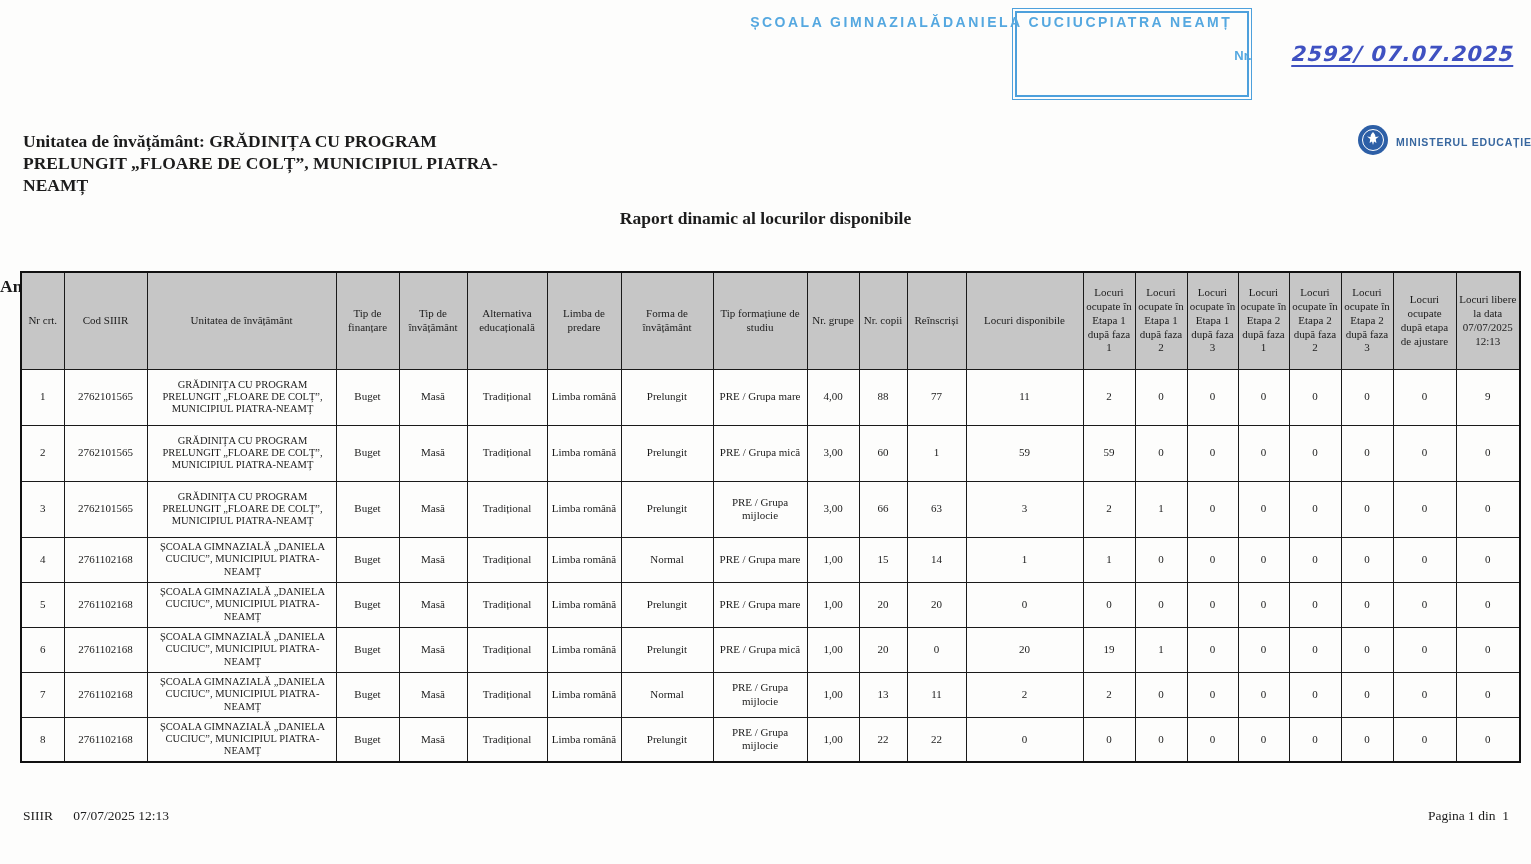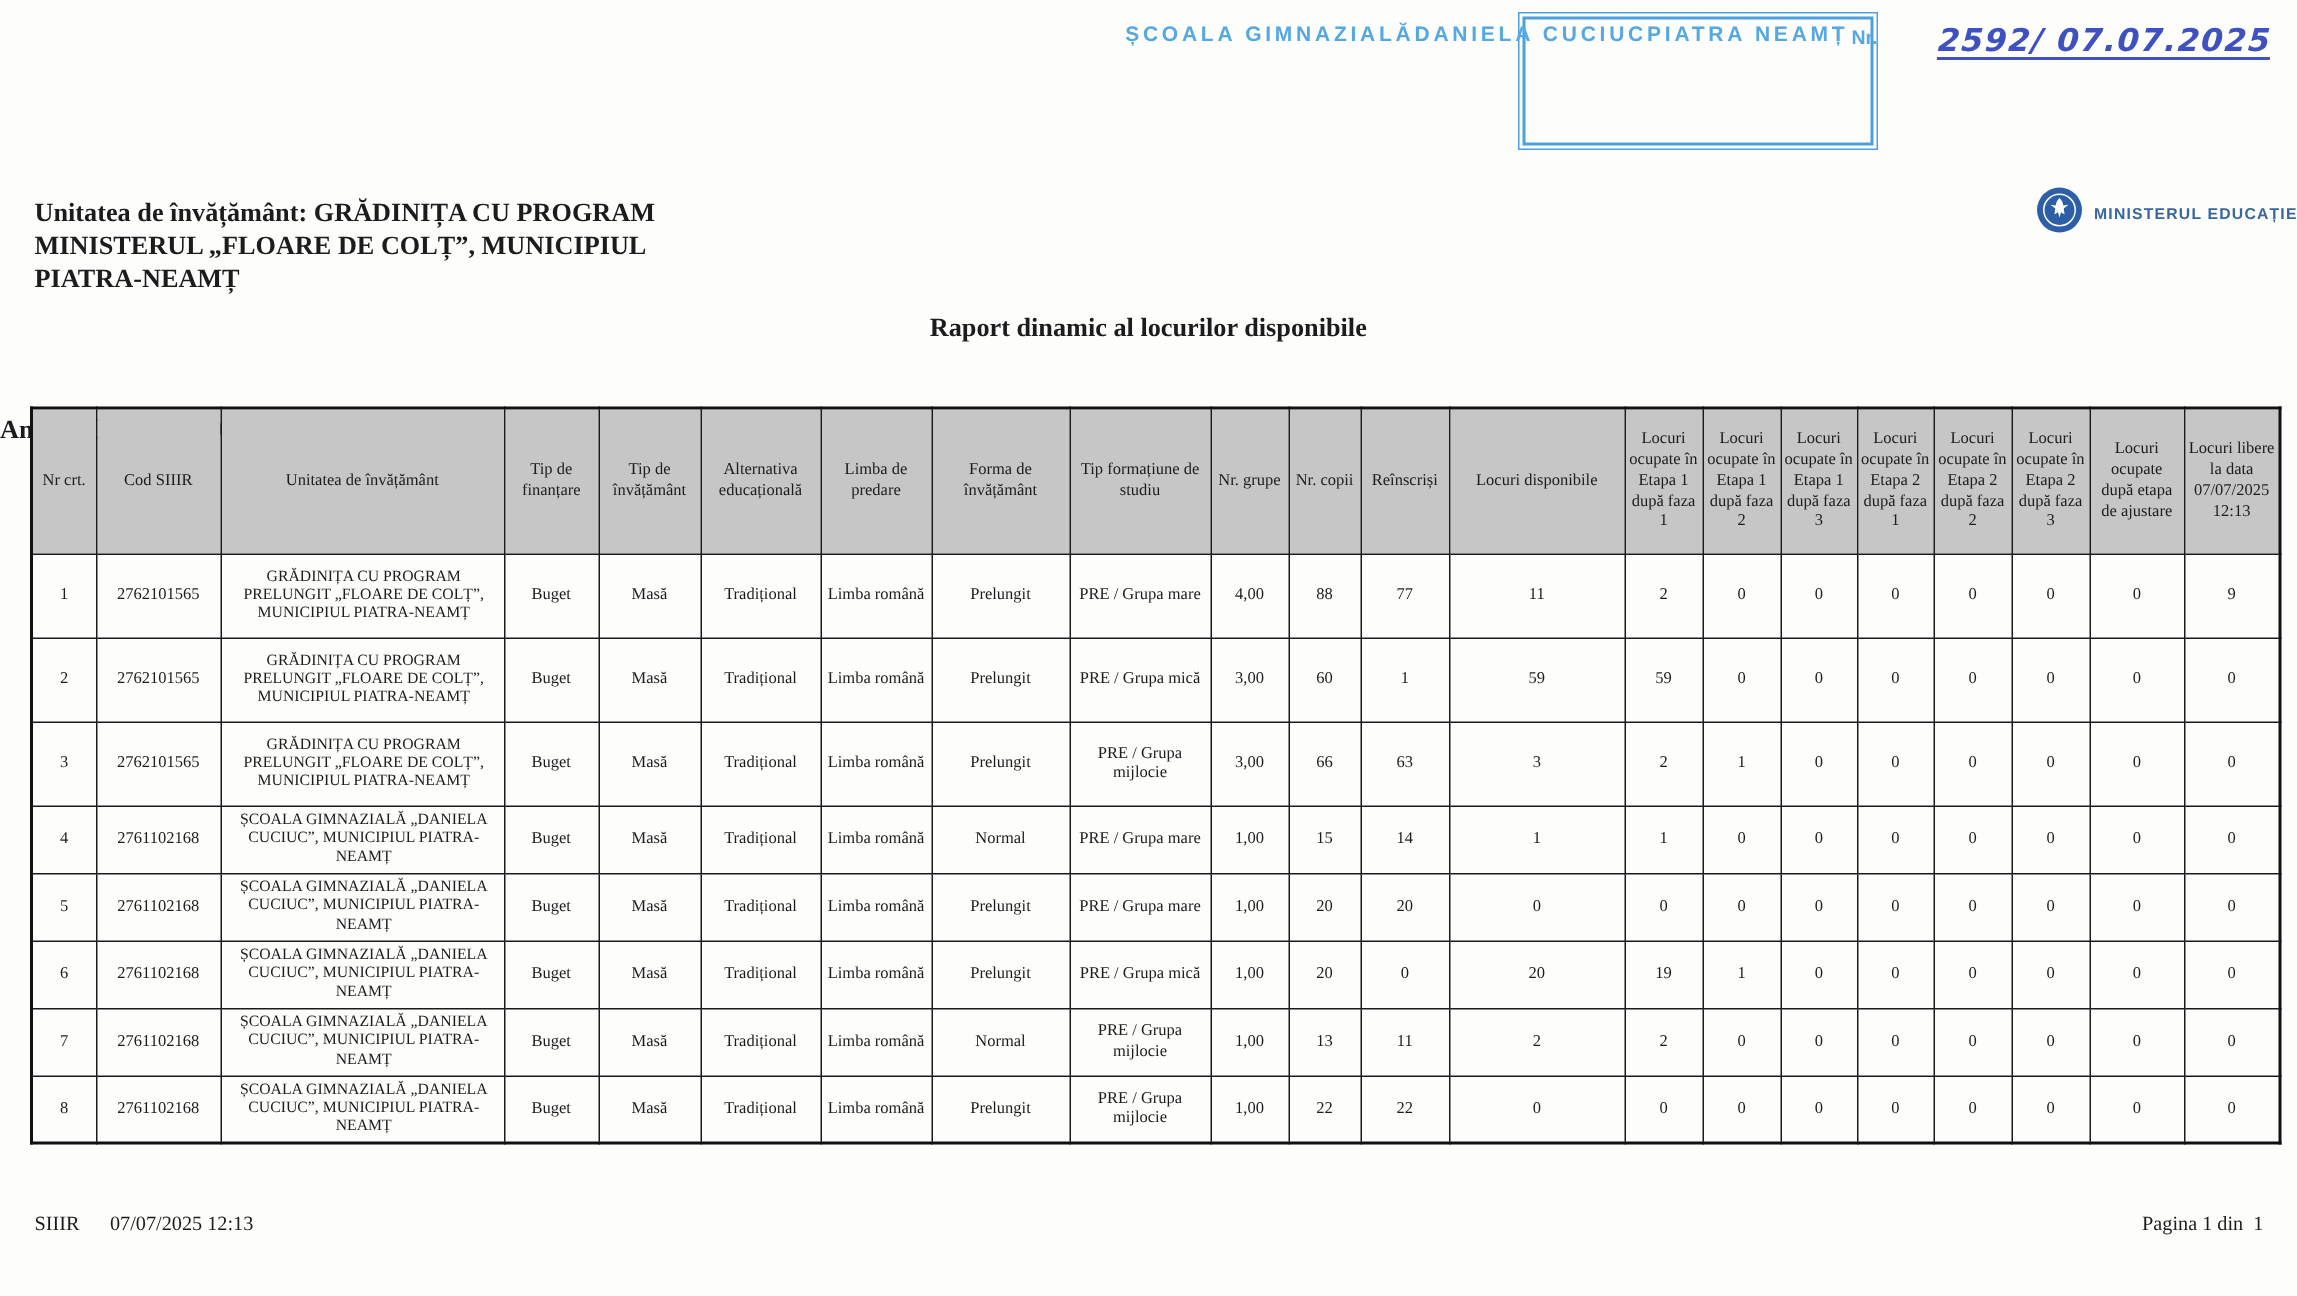--- a/index.html
+++ b/index.html
@@ -32,21 +32,21 @@
     display:flex; flex-direction:row; justify-content:center;
     text-align:center; padding:2px 4px;
   }
   .stamp-line{
     font-family:"Liberation Sans", sans-serif;
     font-weight:bold; font-size:14px; line-height:1.12;
     letter-spacing:2.5px; color:var(--stamp-text);
     white-space:nowrap;
   }
   .stamp-nr{
-    display:flex; align-items:flex-start; justify-content:flex-start;
+    display:flex; align-items:center; justify-content:flex-start;
     margin-top:2px; padding-left:2px;gap:37px;
   }
   .stamp-nr-label{
     font-family:"Liberation Sans", sans-serif;
     font-weight:bold; font-size:13px; color:var(--stamp-text); margin-right:3px;
   }
   .stamp-nr-value{
     font-family:"DejaVu Sans", sans-serif;
     font-style:italic; font-weight:bold; font-size:21px; line-height:1;
     color:var(--stamp-ink);
@@ -123,21 +123,21 @@
     <div class="stamp-line">ȘCOALA GIMNAZIALĂ</div>
     <div class="stamp-line">DANIELA CUCIUC</div>
     <div class="stamp-line">PIATRA NEAMȚ</div>
     <div class="stamp-nr">
       <span class="stamp-nr-label">Nr.</span>
       <span class="stamp-nr-value">2592/ 07.07.2025</span>
     </div>
   </div>
 </div>
 
-<div class="institution">Unitatea de învățământ: GRĂDINIȚA CU PROGRAM MINISTERUL „FLOARE DE COLȚ”, MUNICIPIUL PIATRA-NEAMȚ</div>
+<div class="institution">Unitatea de învățământ: GRĂDINIȚA CU PROGRAM PRELUNGIT „FLOARE DE COLȚ”, MUNICIPIUL PIATRA-NEAMȚ</div>
 
 <div class="ministry">
   <span>
     <svg width="32" height="32" viewBox="0 0 32 32">
       <circle cx="16" cy="16" r="15" fill="#2d5fa6"></circle>
       <circle cx="16" cy="16" r="10.5" fill="none" stroke="#ffffff" stroke-width="1"></circle>
       <path d="M16 8 C14.5 9.5 13.6 11 13.5 13 L10 12.5 L13.2 15 L12.6 19 L15 17.5 L16 21 L17 17.5 L19.4 19 L18.8 15 L22 12.5 L18.5 13 C18.4 11 17.5 9.5 16 8 Z" fill="#ffffff"></path>
     </svg>
   </span>
   <span class="ministry-label">MINISTERUL EDUCAȚIEI</span>

